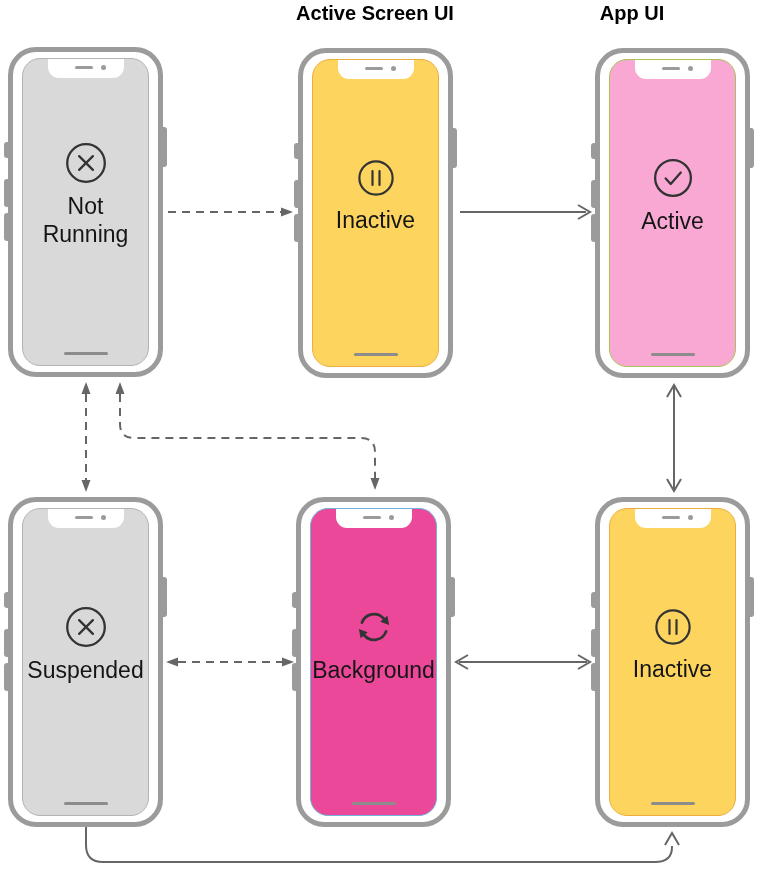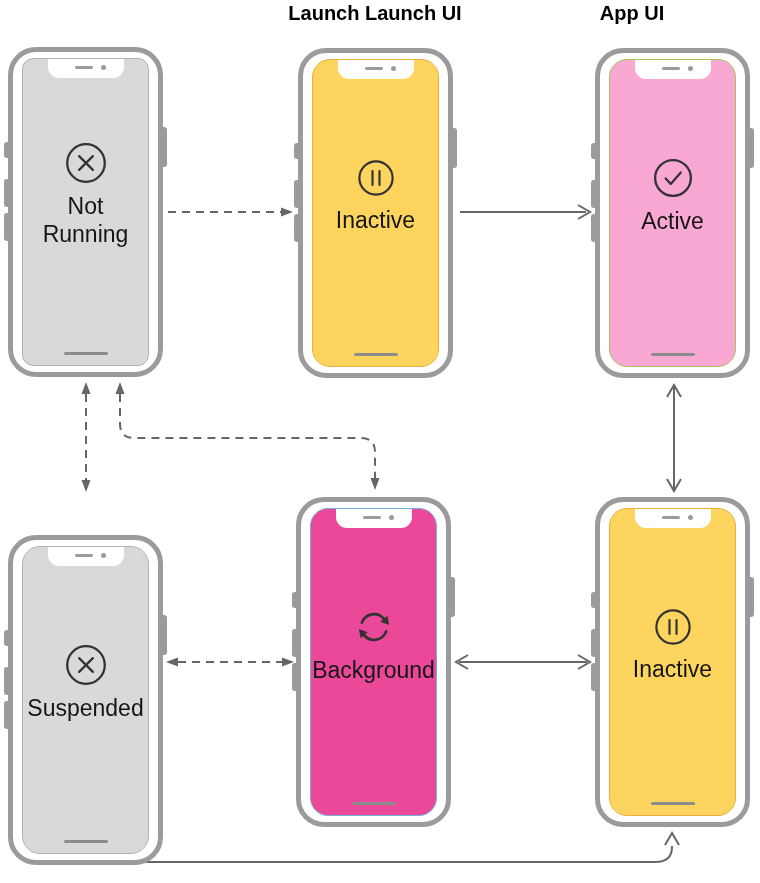--- a/index.html
+++ b/index.html
@@ -31,21 +31,21 @@
   .label{font-size:23px;line-height:28px;text-align:center;color:#151515;white-space:pre-line;}
   .home{position:absolute;bottom:10px;left:50%;transform:translateX(-50%);width:44px;height:3px;
         border-radius:2px;background:#8c8c8c;}
   .stateicon{display:block;}
 </style>
 </head>
 <body>
 
 <div id="canvas" style="--frame: #9b9b9b; --arrow: #666666; --icon: #333333;">
 
-  <div class="hdr" style="left:375px;">Launch Launch UI</div>
+  <div class="hdr" style="left:375px;">Active Screen UI</div>
   <div class="hdr" style="left:632px;">App UI</div>
 
   <svg class="arrows" width="760" height="883" viewBox="0 0 760 883">
 
     <path class="dashedline" d="M168 212 H281"></path>
     <path class="dashedline" d="M86 394 V480"></path>
     <path class="dashedline" d="M120 394 V424 Q120 438 134 438 H361 Q375 438 375 452 V478"></path>
     <path class="dashedline" d="M178 662 H282"></path>
 
     <polygon class="tri" points="293,212 281,207.5 281,216.5"></polygon>
@@ -68,21 +68,21 @@
     <path class="vee" d="M667 479 L674 491 L681 479"></path>
     <path class="vee" d="M665 845 L672 833 L679 845"></path>
   </svg>
 
   <div class="phone" style="left:8px;top:47px;">
     <div class="sbtn l1"></div>
     <div class="sbtn l2"></div>
     <div class="sbtn l3"></div>
     <div class="sbtn r1"></div>
     <div class="frame">
-      <div class="screen" style="background: rgb(217, 217, 217); border-color: rgb(179, 179, 179); border-radius: 11px;">
+      <div class="screen" style="background: rgb(217, 217, 217); border-color: rgb(179, 179, 179);">
         <div class="notch">
           <div class="speaker"></div>
           <div class="camera"></div>
         </div>
         <div class="content">
           <svg class="stateicon" width="44" height="44" viewBox="-24 -24 48 48">
             <circle cx="0" cy="0" r="20.5" stroke="var(--icon)" stroke-width="2.5" fill="none"></circle>
             <path d="M-7.5 -7.5 L7.5 7.5 M7.5 -7.5 L-7.5 7.5" stroke="var(--icon)" stroke-width="2.5" stroke-linecap="round" fill="none"></path>
           </svg>
           <div class="label">Not
@@ -132,21 +132,21 @@
             <circle cx="0" cy="0" r="19.5" stroke="var(--icon)" stroke-width="2.5" fill="none"></circle>
             <path d="M-8 0.5 L-2.5 6.5 L8.5 -6" stroke="var(--icon)" stroke-width="2.5" stroke-linecap="round" stroke-linejoin="round" fill="none"></path>
           </svg>
           <div class="label">Active</div>
         </div>
         <div class="home"></div>
       </div>
     </div>
   </div>
 
-  <div class="phone" style="left:8px;top:497px;margin-top:38px;">
+  <div class="phone" style="left:8px;top:497px;">
     <div class="sbtn l1"></div>
     <div class="sbtn l2"></div>
     <div class="sbtn l3"></div>
     <div class="sbtn r1"></div>
     <div class="frame">
       <div class="screen" style="background: rgb(217, 217, 217); border-color: rgb(179, 179, 179);">
         <div class="notch">
           <div class="speaker"></div>
           <div class="camera"></div>
         </div>

